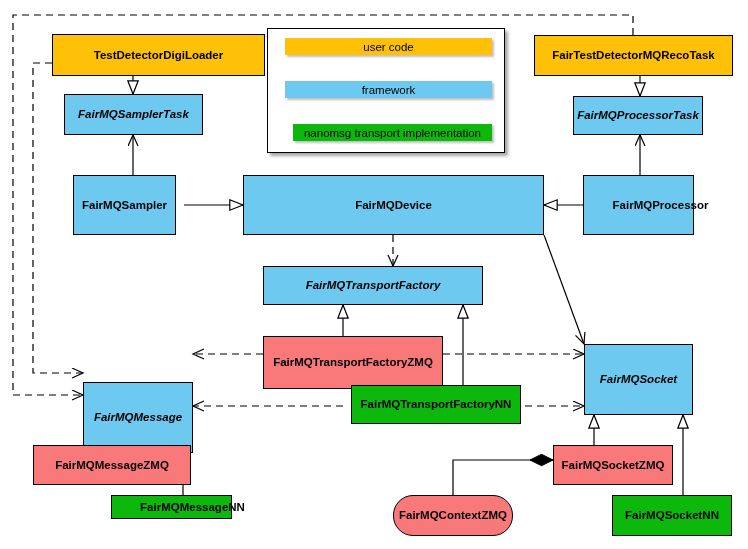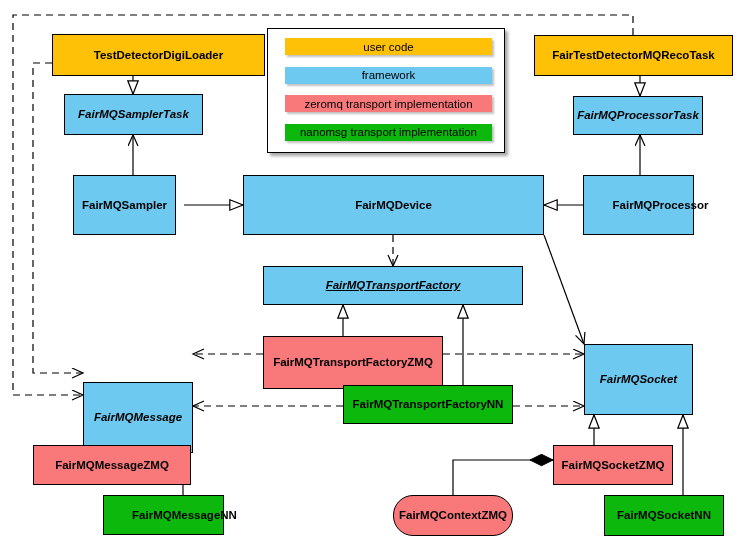--- a/index.html
+++ b/index.html
@@ -11,21 +11,21 @@
   .node{
     position:absolute;box-sizing:border-box;border:1.3px solid #000;
     display:flex;align-items:center;justify-content:center;
     font-size:11.5px;font-weight:bold;color:#000;text-align:center;
     white-space:nowrap;line-height:1.1;
   }
   .node.abstract{font-style:italic;}
   .cat-user_code{background:var(--c-user,#ffc107);}
   .cat-framework{background:var(--c-frame,#6ec9f1);}
   .cat-zeromq{background:var(--c-zmq,#f9797b);}
-  .cat-nanomsg{background:var(--c-nn,#0bb80b);}
+  .cat-nanomsg{background:var(--c-nn,#0bb80b);margin-left:8px;}
   #legend{
     position:absolute;left:267px;top:28px;width:238px;height:125px;
     background:#fff;border:1.4px solid #000;box-sizing:border-box;
     display:flex;flex-direction:column;justify-content:space-between;
     padding:9px 12px 11px 17px;
     box-shadow:3px 3px 3px rgba(0,0,0,0.35);
   }
   .legend-item{
     height:17px;font-size:11.5px;font-weight:normal;color:#000;
     display:flex;align-items:center;justify-content:center;
@@ -74,31 +74,30 @@
   </svg>
 
   <div id="nodes">
       <div class="node cat-user_code" style="left: 52px; top: 34px; width: 213px; height: 42px;">TestDetectorDigiLoader</div>
       <div class="node cat-user_code" style="left: 534px; top: 35px; width: 199px; height: 41px;">FairTestDetectorMQRecoTask</div>
       <div class="node cat-framework abstract" style="left: 64px; top: 94px; width: 139px; height: 41px;">FairMQSamplerTask</div>
       <div class="node cat-framework abstract" style="left: 573px; top: 96px; width: 130px; height: 39px;">FairMQProcessorTask</div>
       <div class="node cat-framework" style="left: 73px; top: 175px; width: 103px; height: 60px;">FairMQSampler</div>
       <div class="node cat-framework" style="left: 243px; top: 175px; width: 301px; height: 60px;">FairMQDevice</div>
       <div class="node cat-framework" style="left: 583px; top: 175px; width: 111px; height: 60px; padding-left: 44px;">FairMQProcessor</div>
-      <div class="node cat-framework abstract" style="left: 263px; top: 266px; width: 260px; height: 39px; text-decoration: underline;">FairMQTransportFactory</div>
+      <div class="node cat-framework abstract" style="left: 263px; top: 266px; width: 220px; height: 39px;">FairMQTransportFactory</div>
       <div class="node cat-zeromq" style="left: 263px; top: 336px; width: 180px; height: 53px;">FairMQTransportFactoryZMQ</div>
       <div class="node cat-nanomsg" style="left: 343px; top: 385px; width: 170px; height: 39px;">FairMQTransportFactoryNN</div>
       <div class="node cat-framework abstract" style="left: 83px; top: 344px; width: 110px; height: 71px; margin-top: 38px;">FairMQMessage</div>
       <div class="node cat-framework abstract" style="left: 584px; top: 344px; width: 109px; height: 71px;">FairMQSocket</div>
       <div class="node cat-zeromq" style="left: 33px; top: 445px; width: 158px; height: 40px;">FairMQMessageZMQ</div>
-      <div class="node cat-nanomsg" style="left: 103px; top: 495px; width: 121px; height: 40px; padding-left: 42px;">FairMQMessageNN</div>
+      <div class="node cat-nanomsg" style="left: 103px; top: 495px; width: 121px; height: 24px; padding-left: 42px;">FairMQMessageNN</div>
       <div class="node cat-zeromq" style="left: 553px; top: 445px; width: 120px; height: 40px;">FairMQSocketZMQ</div>
       <div class="node cat-zeromq" style="left: 393px; top: 495px; width: 120px; height: 41px; border-radius: 20px;">FairMQContextZMQ</div>
       <div class="node cat-nanomsg" style="left: 604px; top: 495px; width: 120px; height: 41px;">FairMQSocketNN</div>
     </div>
 
   <div id="legend">
       <div class="legend-item cat-user_code">user code</div>
       <div class="legend-item cat-framework">framework</div>
-      <div class="legend-item cat-zeromq">zeromq transport implementation</div>
       <div class="legend-item cat-nanomsg">nanomsg transport implementation</div>
     </div>
 </div>
 
 </body></html>

